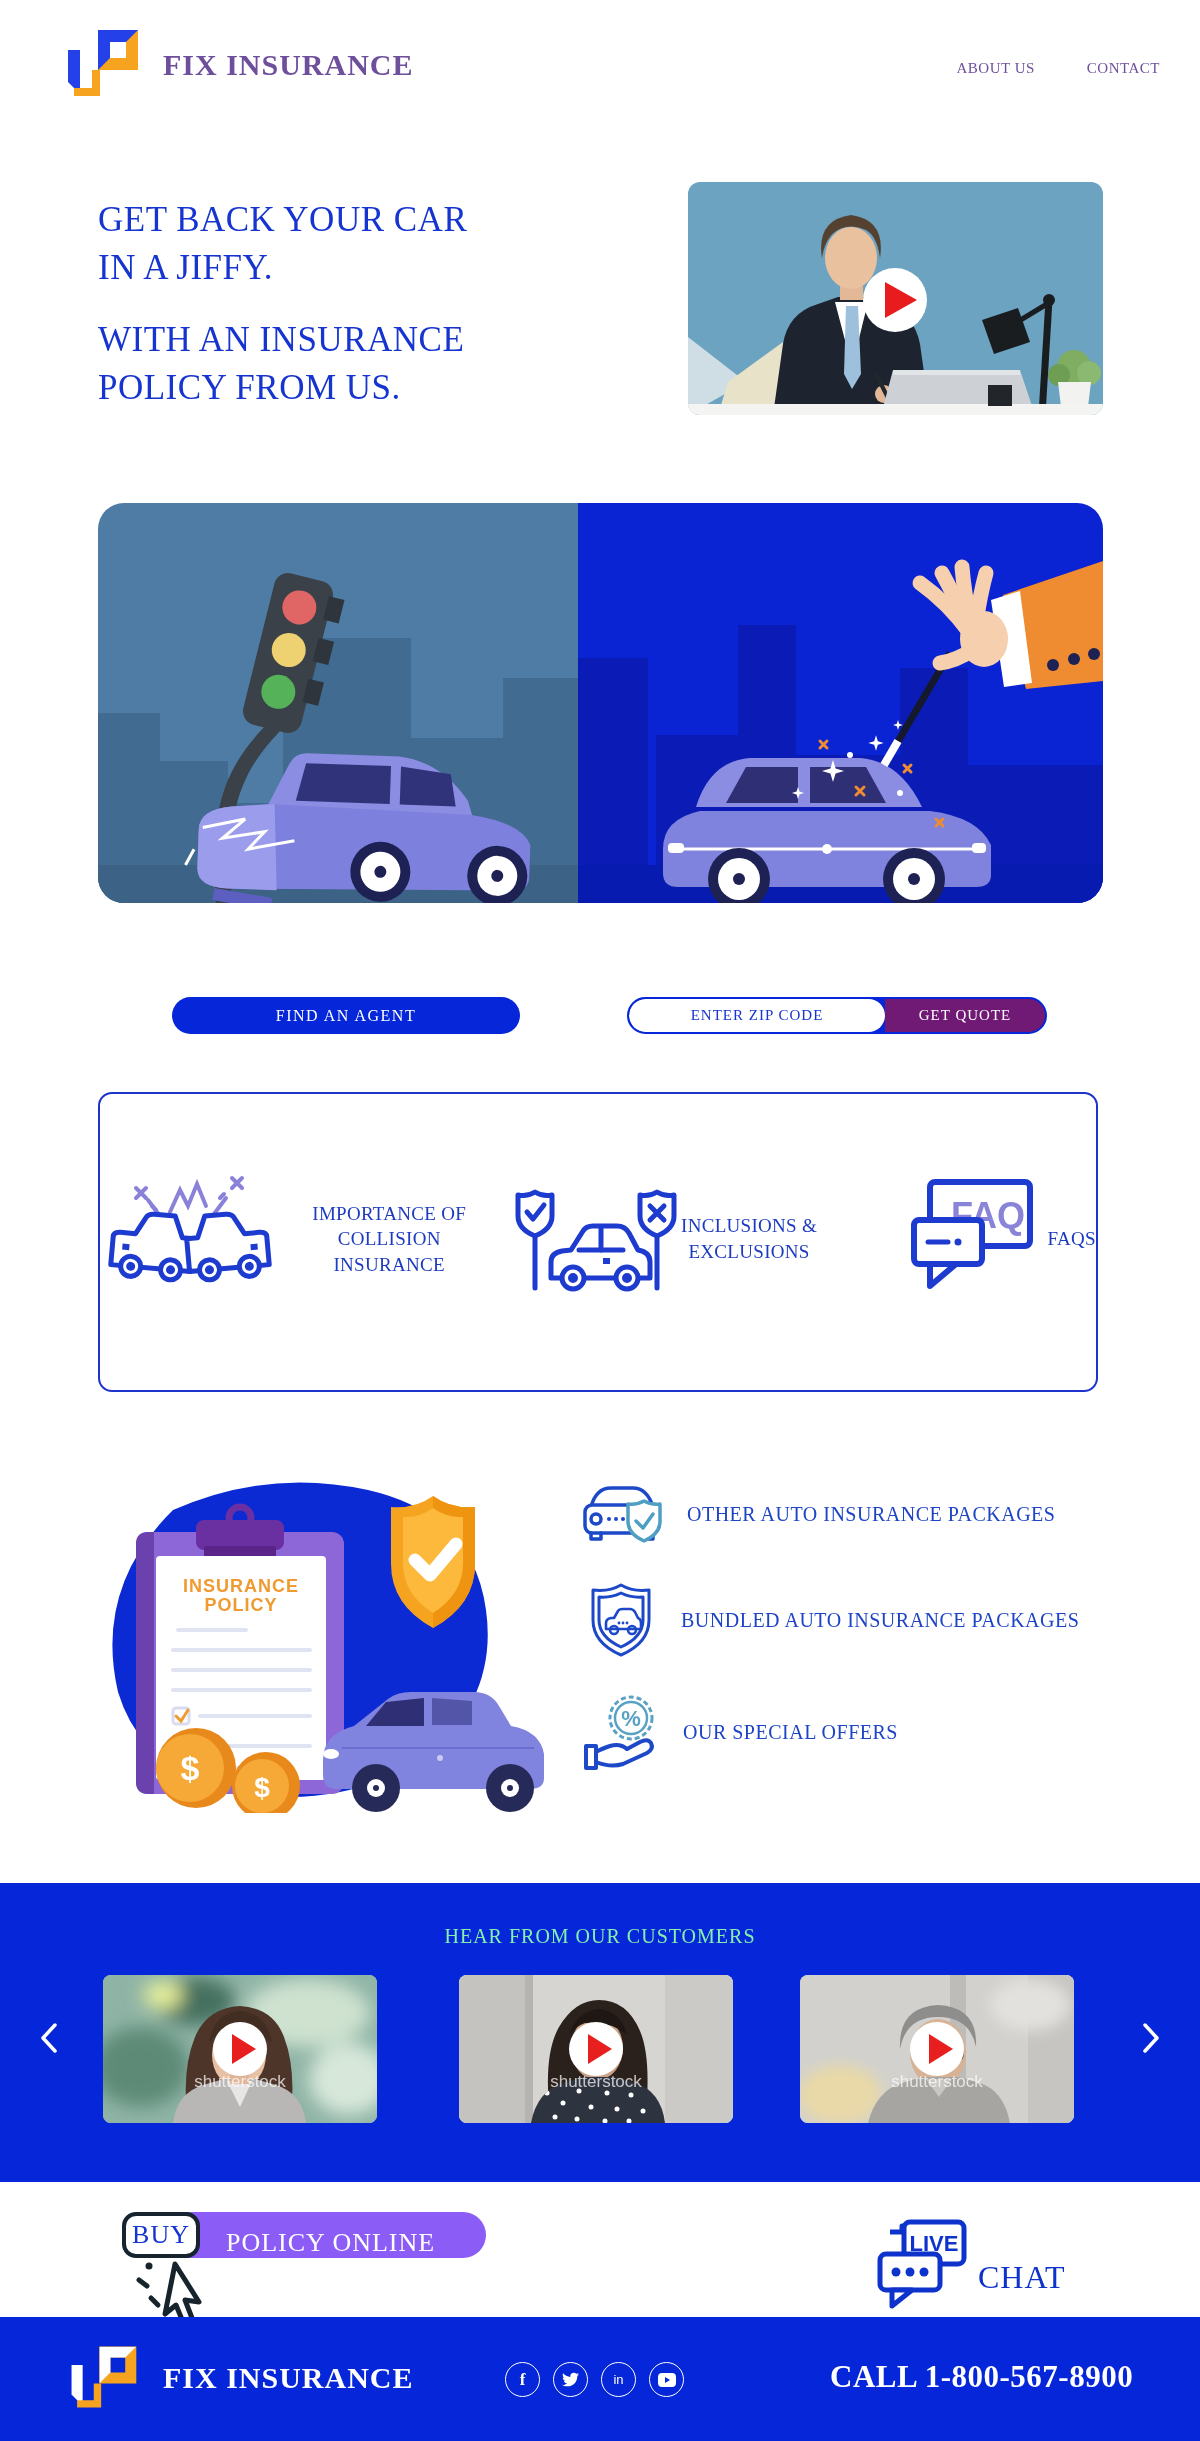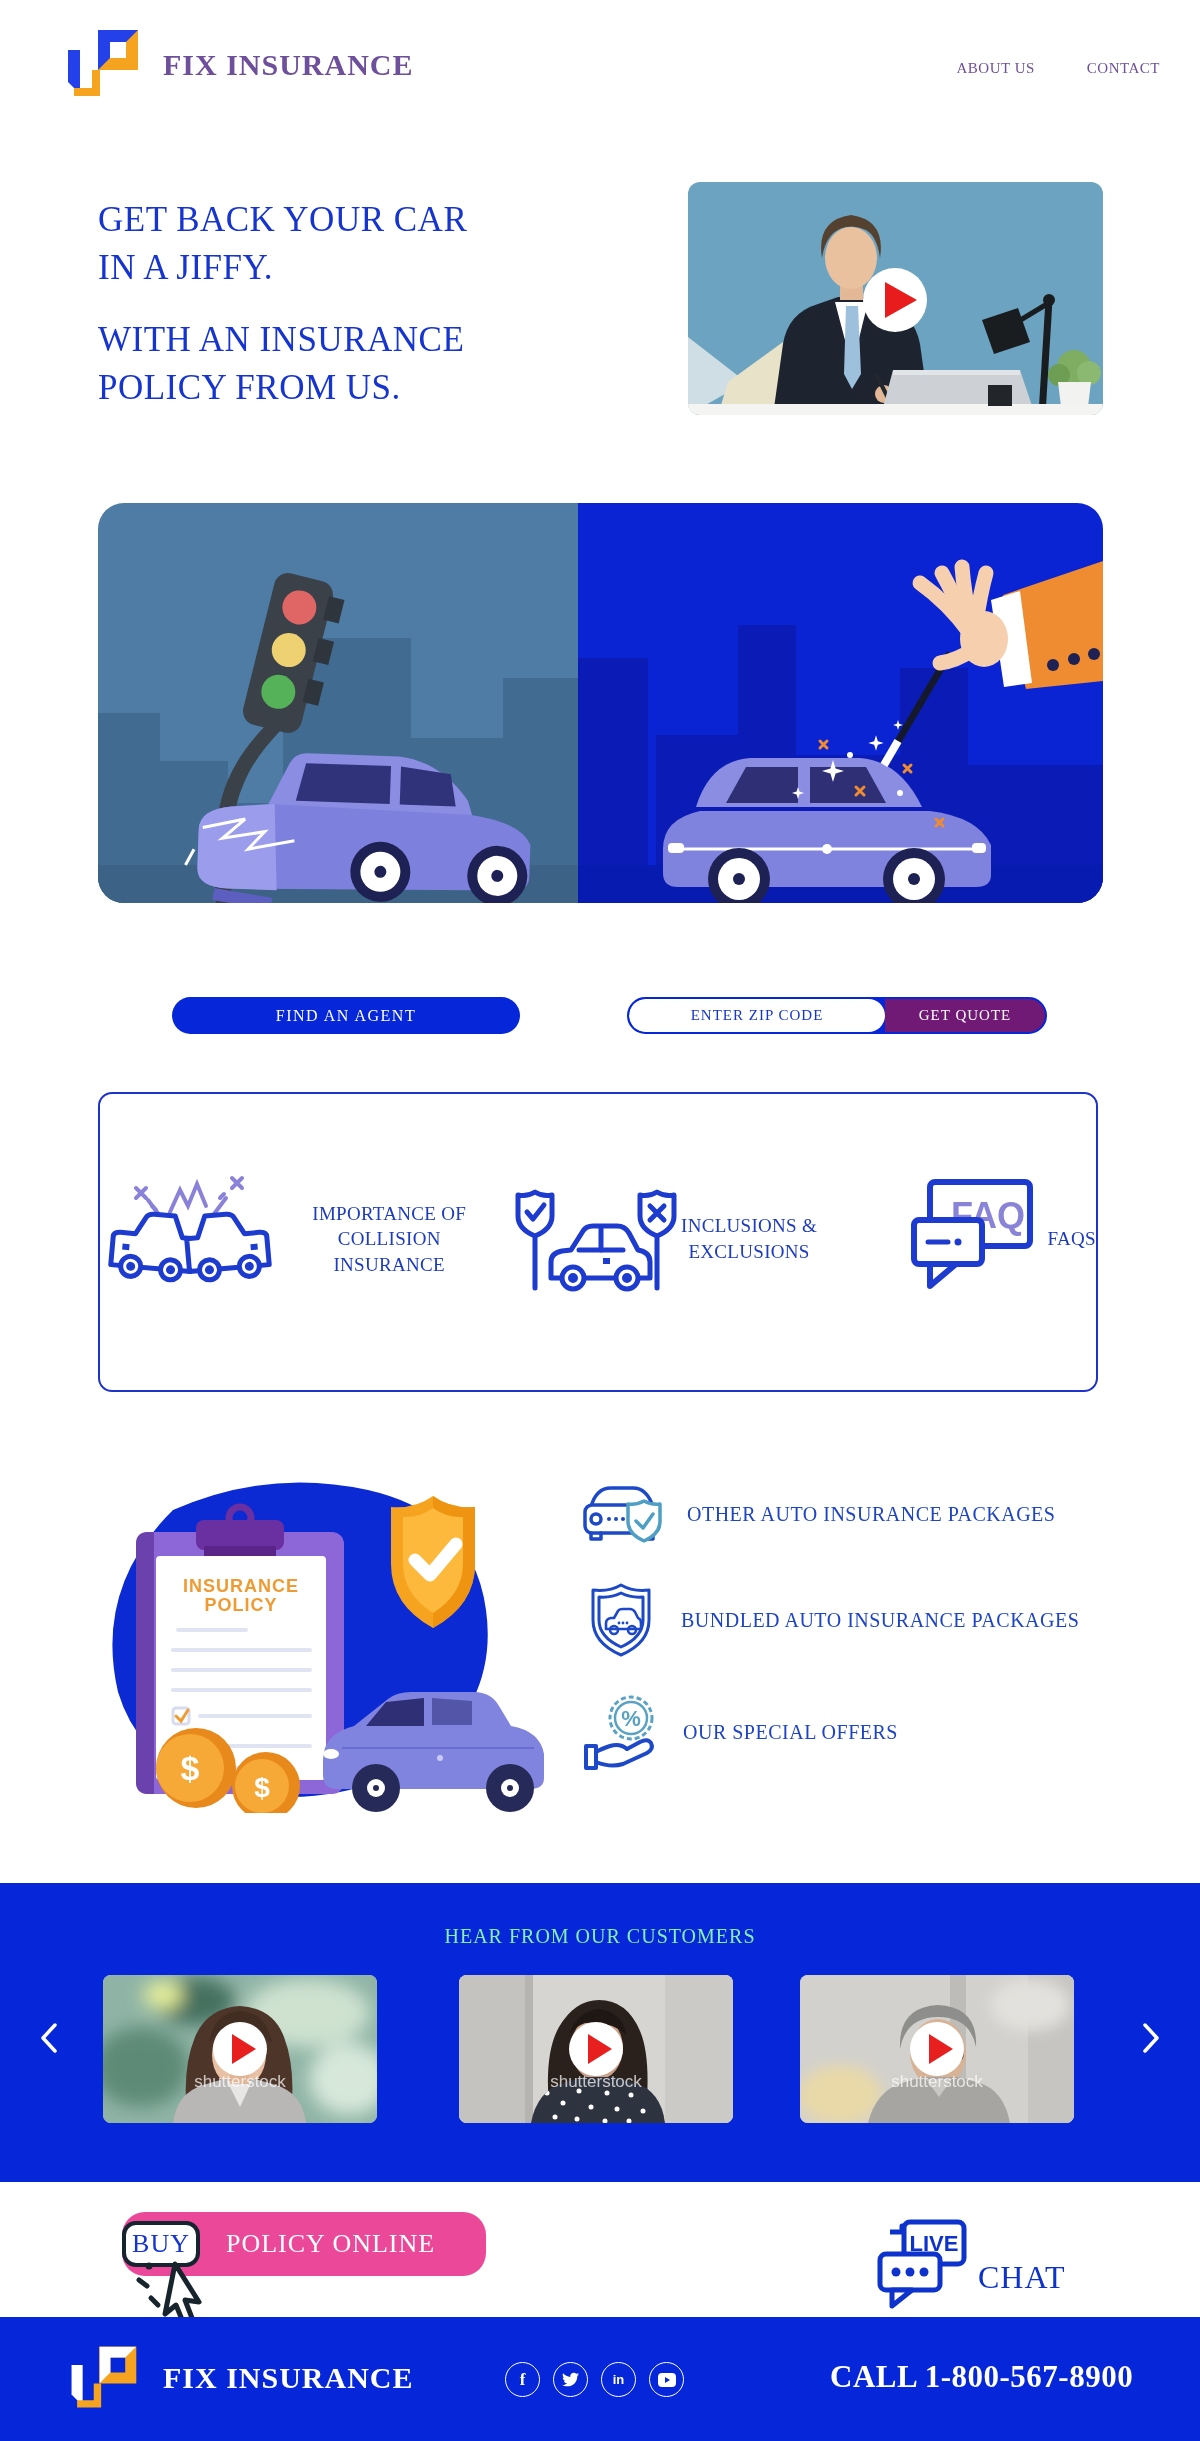--- a/index.html
+++ b/index.html
@@ -39,35 +39,35 @@
   .pkg-row { display:flex; align-items:center; gap:22px; }
   .pkg-label { font-size:20px; color:#1d43c6; letter-spacing:.5px; }
 
   
   .customers { width:1200px; height:299px; background:#0527d9; }
   .cust-heading { width:100%; text-align:center; color:#86efac; font-size:20px; letter-spacing:1px; }
   .vcard { width:274px; height:148px; border-radius:8px; overflow:hidden; background:#ccc; cursor:pointer; }
   .arrow { cursor:pointer; }
 
   
-  .buy-pill { height:64px; width:364px; background:#ec4899; border-radius:23px; display:flex; align-items:center; cursor:pointer; }
+  .buy-pill { height:46px; width:364px; background:#8b5cf6; border-radius:23px; display:flex; align-items:flex-end; cursor:pointer; }
   .buy-badge { height:46px; min-width:78px; background:#fff; border:4px solid #15242e; border-radius:14px;
     display:flex; align-items:center; justify-content:center; font-size:26px; color:#1634d0; letter-spacing:1px; }
   .buy-rest { color:#fff; font-size:26px; letter-spacing:1px; margin-left:26px; }
   .livechat { display:flex; align-items:center; cursor:pointer; }
   .chat-label { font-size:32px; color:#0d33cc; letter-spacing:1px; margin-left:6px; margin-top:26px; }
 
   
   .footer { width:1200px; height:124px; background:#0527d9; }
   .footer-brand { font-size:30px; font-weight:bold; color:#fff; letter-spacing:1px; }
   .socials { display:flex; gap:13px; }
   .soc { width:35px; height:35px; border:1.5px solid #fff; border-radius:50%; display:flex;
     align-items:center; justify-content:center; cursor:pointer; }
   .soc .glyph { color:#fff; font-size:17px; font-weight:bold; font-family:"Liberation Serif", serif; }
-  .soc .glyph-sans { color:#fff; font-size:13px; font-weight:bold; font-family:"Liberation Sans", sans-serif; }
+  .soc .glyph-sans { color:#fff; font-size:13px; font-weight:normal; font-family:"Liberation Sans", sans-serif; }
   .footer-call { font-size:31px; color:#fff; letter-spacing:.5px;font-weight:bold; }
 
   svg text.wm { font-family:"Liberation Sans", sans-serif; }
 </style>
 </head>
 <body>
 
 <div class="page">
 
   <svg class="abs" style="left:62px;top:28px" width="80" height="70" viewBox="0 0 80 70">

